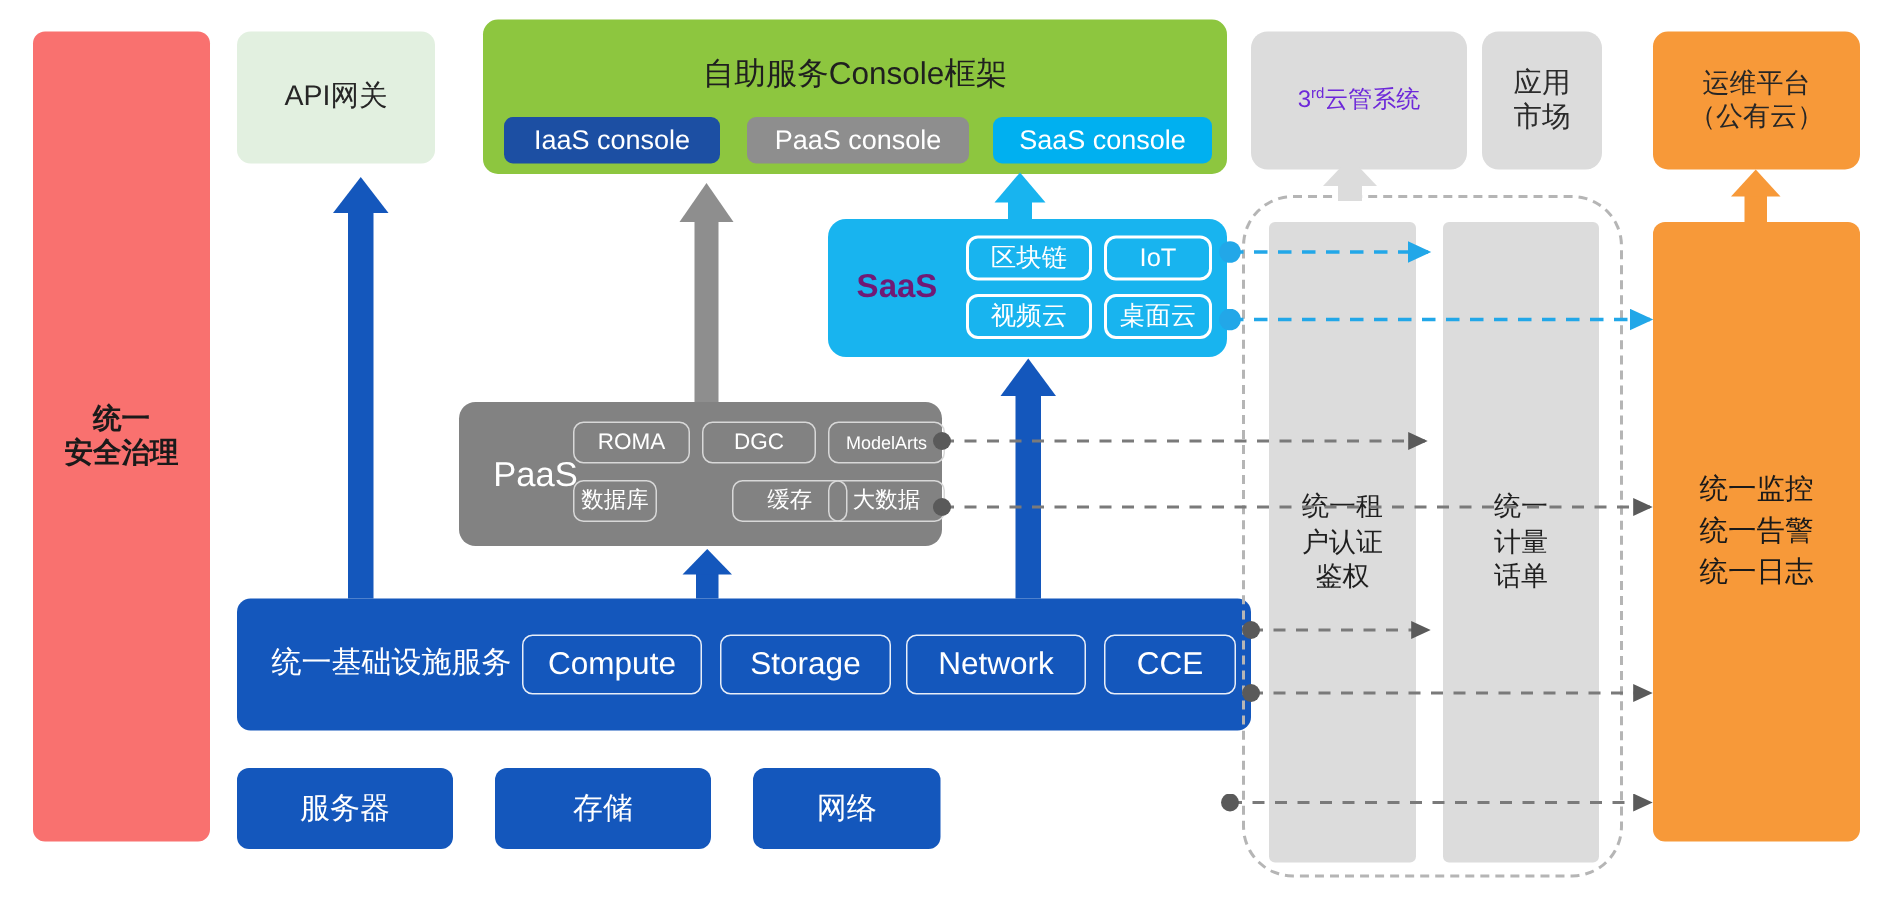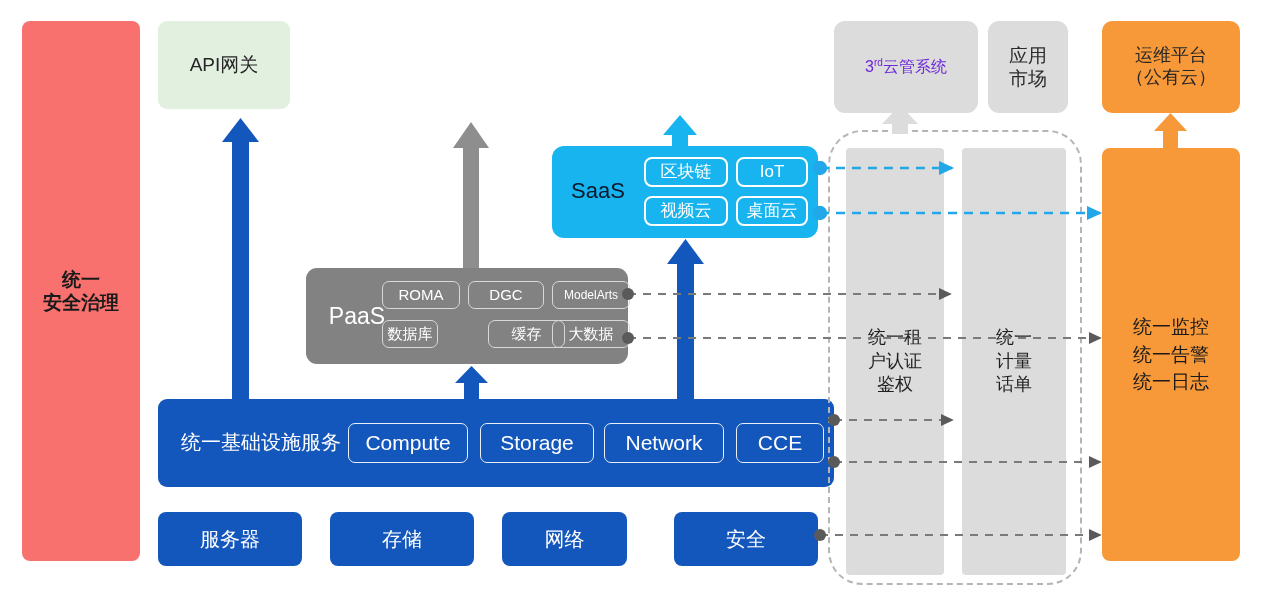--- a/index.html
+++ b/index.html
@@ -83,21 +83,21 @@
     background:#f79939; color:#262626; font-size:18px; border-radius:10px;
   }
 
   
   #saas{
     left:552px; top:146px; width:266px; height:92px;
     background:#18b4ef; border-radius:12px; display:block;
   }
   #saas-label{
     position:absolute; left:10px; top:32px; width:72px;
-    text-align:center; color:#0f172a; font-size:22px;
+    text-align:center; color:#701a75; font-size:22px;font-weight:bold;
   }
   .saas-chip{
     border:2px solid #ffffff; color:#ffffff;
     font-size:17px; background:transparent; height:30px; border-radius:8px;
   }
   #s-blockchain{ left:92px;  top:11px; width:84px; }
   #s-iot{        left:184px; top:11px; width:72px; }
   #s-video{      left:92px;  top:50px; width:84px; }
   #s-desktop{    left:184px; top:50px; width:72px; }
 
@@ -190,20 +190,32 @@
     <div>
       <div>统一</div>
       <div>安全治理</div>
     </div>
   </div>
 
   <div class="box" id="api-gw">
     <span>API网关</span>
   </div>
 
+  <div class="box" id="console-frame">
+    <div id="console-title">自助服务Console框架</div>
+    <div class="chip console-chip" id="c-iaas">
+      <span>IaaS console</span>
+    </div>
+    <div class="chip console-chip" id="c-paas">
+      <span>PaaS console</span>
+    </div>
+    <div class="chip console-chip" id="c-saas">
+      <span>SaaS console</span>
+    </div>
+  </div>
 
   <div class="box" id="third-cloud">
     <span class="nowrap"><span>3</span><sup>rd</sup><span>云管系统</span></span>
   </div>
 
   <div class="box" id="app-market">
     <div>
       <div>应用</div>
       <div>市场</div>
     </div>
@@ -271,23 +283,20 @@
   </div>
 
   <div class="box hw" id="hw-server">
     <span>服务器</span>
   </div>
   <div class="box hw" id="hw-storage">
     <span>存储</span>
   </div>
   <div class="box hw" id="hw-network">
     <span>网络</span>
-  </div>
-  <div class="box hw" id="hw-sec">
-    <span>安全</span>
   </div>
 
   <div id="dashed-region"></div>
 
   <div class="gray-col" id="col-auth">
     <div>
       <div>统一租</div>
       <div>户认证</div>
       <div>鉴权</div>
     </div>

